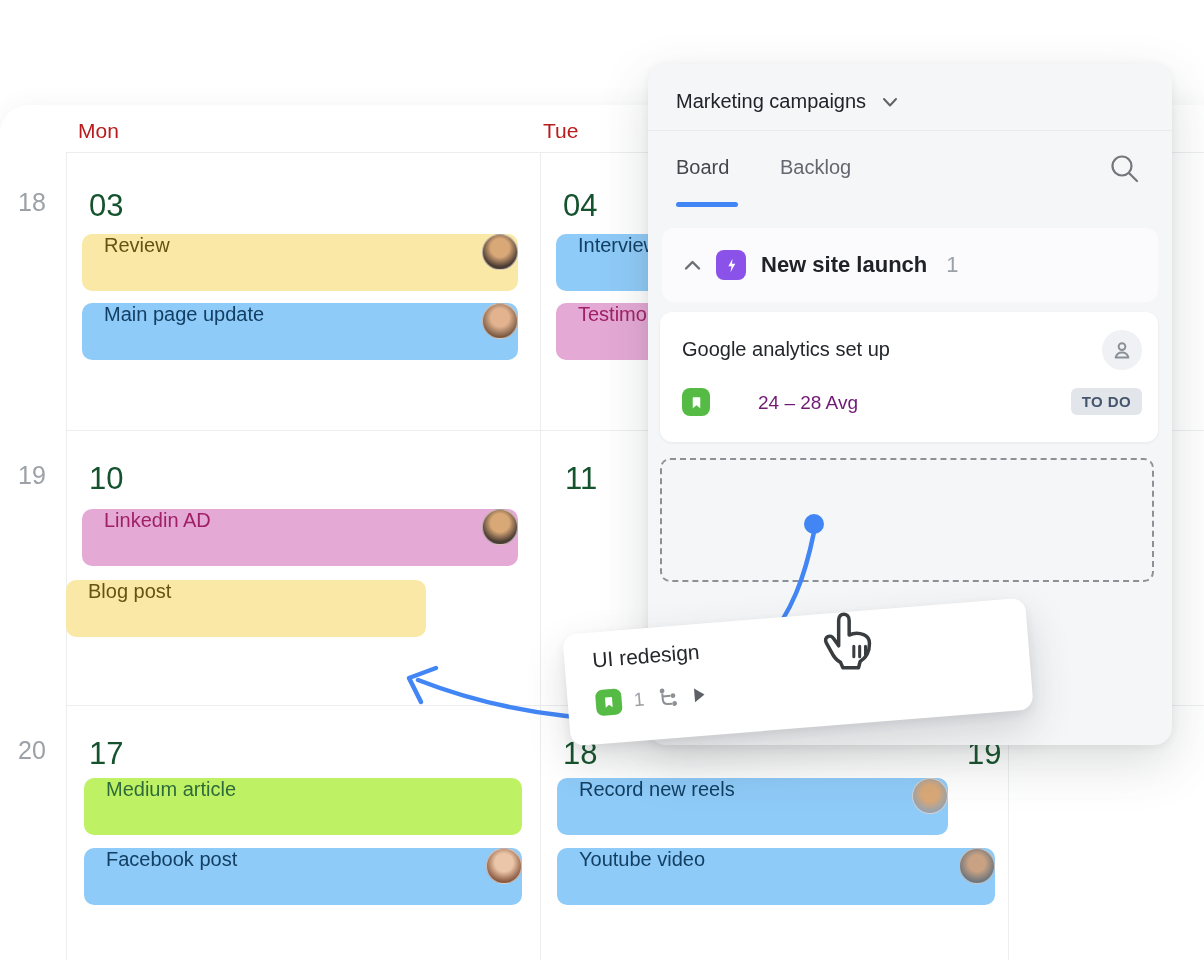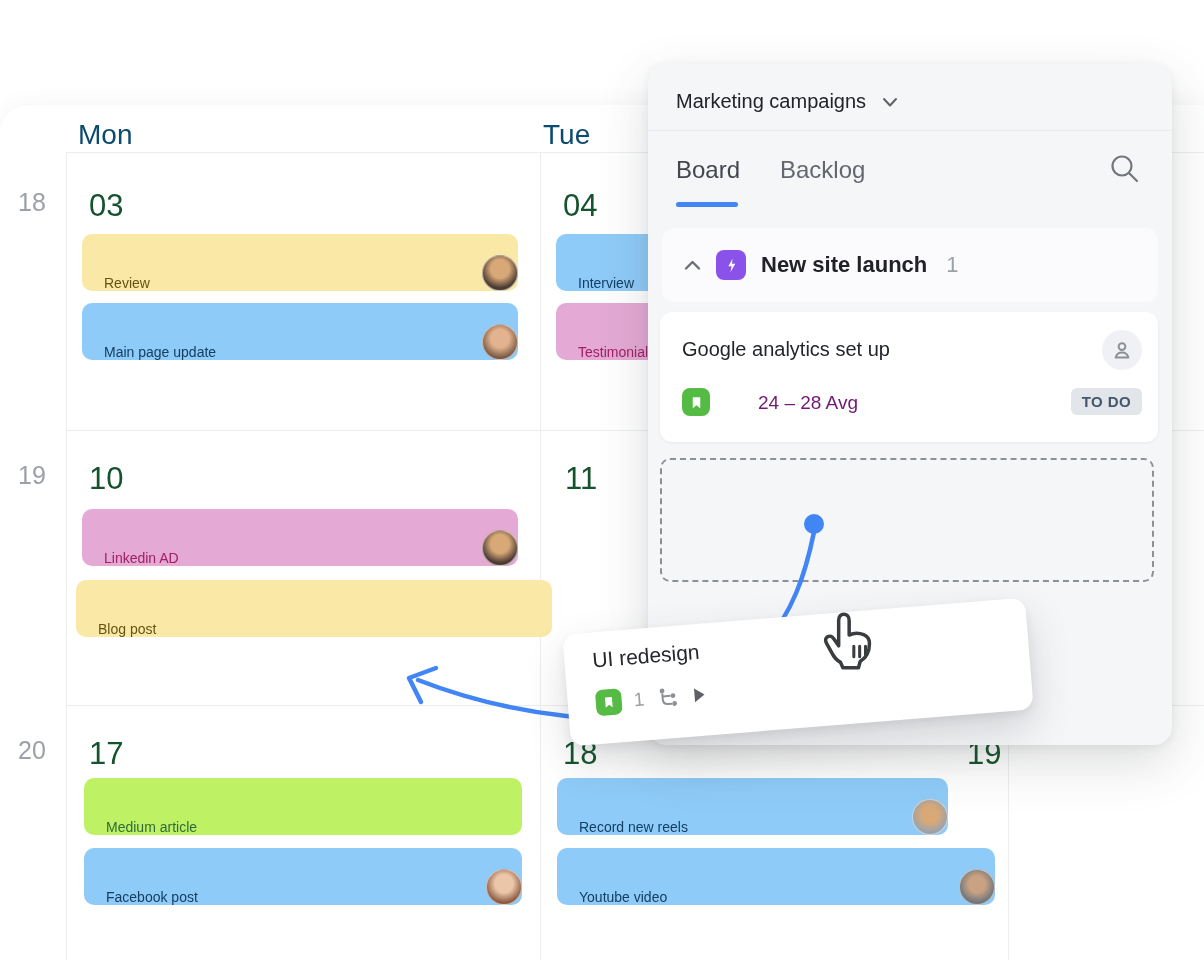--- a/index.html
+++ b/index.html
@@ -2,47 +2,47 @@
 <html><head>
 <meta charset="utf-8">
 <style>
   html,body{margin:0;padding:0;background:#fff;}
   .stage{position:relative;width:1204px;height:960px;overflow:hidden;
          font-family:"Liberation Sans","DejaVu Sans",sans-serif;background:#fff;}
 
   
   .cal-bg{position:absolute;left:0;top:105px;width:1204px;height:855px;background:#fff;
           border-radius:28px 0 0 0;box-shadow:0 2px 24px rgba(60,64,67,.07);}
-  .dow{position:absolute;font-size:28px;color:#0c4a6e;}
+  .dow{position:absolute;font-size:21px;color:#b91c1c;}
   .wk{position:absolute;font-size:25px;color:#9ca1a8;}
   .date{position:absolute;font-size:31px;color:#14532d;margin-left:7px;}
   .hline{position:absolute;height:1px;background:#ecedee;}
   .vline{position:absolute;width:1px;background:#ecedee;}
 
-  .event{position:absolute;height:57px;border-radius:10px;display:flex;align-items:flex-end;
-         padding:0 0 0 22px;font-size:14px;box-sizing:border-box;cursor:pointer;}
+  .event{position:absolute;height:57px;border-radius:10px;display:flex;align-items:flex-start;
+         padding:0 0 0 22px;font-size:20px;box-sizing:border-box;cursor:pointer;}
   .event .t{flex:1;white-space:nowrap;overflow:hidden;}
   .ev-yellow{background:#fae8a6;color:#655312;}
   .ev-blue{background:#8fcbf8;color:#123f63;}
   .ev-pink{background:#e4a9d5;color:#a02065;}
   .ev-green{background:#bef264;color:#2f6b3a;}
   .av{width:34px;height:34px;border-radius:50%;flex:none;border:1px solid rgba(255,255,255,.5);}
   .av1{background:radial-gradient(circle at 50% 38%,#d9a877 0 34%,#4a3b33 70%);}
   .av2{background:radial-gradient(circle at 50% 40%,#e3b38f 0 34%,#7a5a44 72%);}
   .av3{background:radial-gradient(circle at 50% 40%,#ecc6a8 0 34%,#8a5a42 72%);}
   .av4{background:radial-gradient(circle at 50% 42%,#d9a877 0 32%,#9aa3ad 70%);}
   .av5{background:radial-gradient(circle at 50% 42%,#c9a183 0 32%,#70767c 70%);}
 
   
   .panel{position:absolute;left:648px;top:64px;width:524px;height:681px;background:#f5f6f8;
          border-radius:18px;box-shadow:0 18px 50px rgba(60,64,67,.18),0 2px 8px rgba(60,64,67,.08);z-index:30;}
   .panel-title{position:absolute;left:28px;top:26px;display:flex;align-items:center;gap:16px;
                font-size:20px;color:#212329;cursor:pointer;}
   .panel-div{position:absolute;left:0;top:66px;width:100%;height:1px;background:#eaebee;}
-  .tab{position:absolute;top:92px;font-size:24px;cursor:pointer;}
+  .tab{position:absolute;top:92px;font-size:20px;cursor:pointer;}
   .tab.active{color:#43474d;}
   .tab.idle{color:#64686e;}
   .tab-underline{position:absolute;left:28px;top:138px;width:62px;height:5px;border-radius:3px;background:#4286f5;}
   .search{position:absolute;right:30px;top:88px;width:34px;height:36px;cursor:pointer;}
 
   .group-card{position:absolute;left:14px;top:164px;width:496px;height:74px;border-radius:12px;
               background:#fbfbfd;display:flex;align-items:center;padding-left:22px;box-sizing:border-box;
               gap:15px;cursor:pointer;}
   .chev-up{flex:none;}
   .group-icon{flex:none;width:30px;height:30px;border-radius:8px;background:#8b52e9;
@@ -122,21 +122,21 @@
   <div class="event ev-blue" style="left:556px;top:234px;width:440px">
     <span class="t">Interview</span>
   </div>
   <div class="event ev-pink" style="left:556px;top:303px;width:440px">
     <span class="t">Testimonial</span>
   </div>
   <div class="event ev-pink" style="left:82px;top:509px;width:436px">
     <span class="t">Linkedin AD</span>
     <span class="av av1"></span>
   </div>
-  <div class="event ev-yellow" style="left:76px;top:580px;width:476px">
+  <div class="event ev-yellow" style="left:66px;top:580px;width:360px">
     <span class="t">Blog post</span>
   </div>
   <div class="event ev-green" style="left:84px;top:778px;width:438px">
     <span class="t">Medium article</span>
   </div>
   <div class="event ev-blue" style="left:84px;top:848px;width:438px">
     <span class="t">Facebook post</span>
     <span class="av av3"></span>
   </div>
   <div class="event ev-blue" style="left:557px;top:778px;width:391px">

